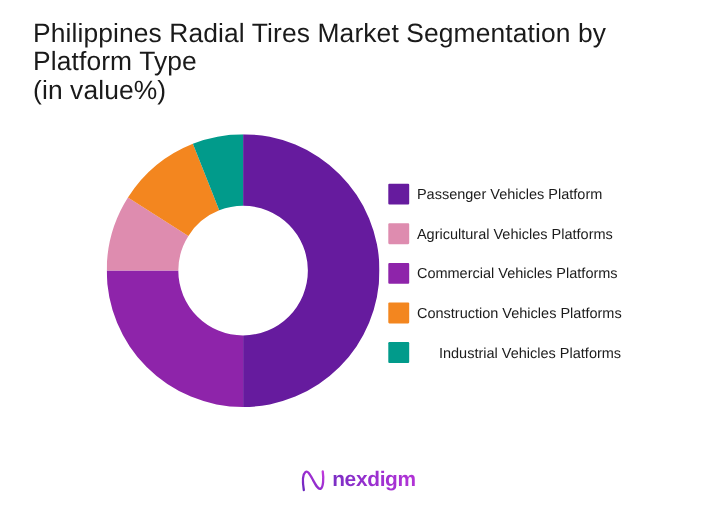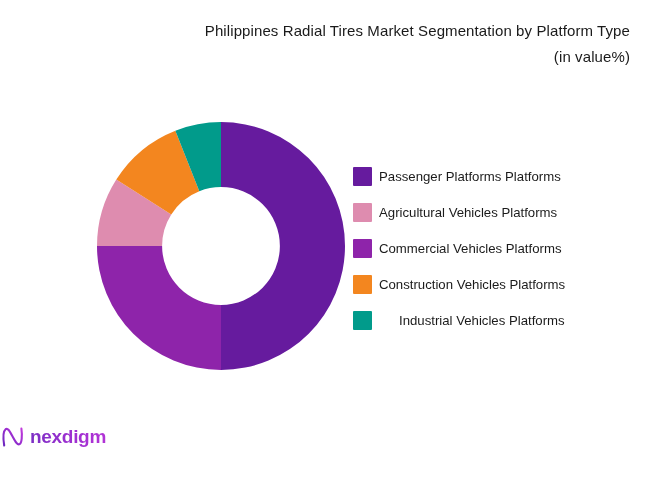--- a/index.html
+++ b/index.html
@@ -16,26 +16,25 @@
     overflow: hidden;
     position: relative;
   }
 
   
   #chart-title {
     position: absolute;
     left: 30px;
     top: 18px;
     width: 600px;
-    font-size: 15px;
+    font-size: 24px;
     line-height: 26px;
     font-weight: 400;
     color: #1a1a1a;
     letter-spacing: 0.1px;
-    text-align: right;
   }
 
   
   #plot-area {
     position: absolute;
     left: 0;
     top: 0;
     width: 650px;
     height: 477px;
   }
@@ -77,20 +76,21 @@
   }
 
   
   #footer-logo {
     position: absolute;
     left: 0;
     top: 425px;
     width: 650px;
     display: flex;
     align-items: center;
+    justify-content: center;
     gap: 4px;
   }
   #logo-mark { display: block; }
   #logo-wordmark {
     font-size: 19px;
     font-weight: 700;
     letter-spacing: -0.3px;
     background: linear-gradient(90deg, #7B2FC4 0%, #9B2FD0 50%, #B233D6 100%);
     -webkit-background-clip: text;
     background-clip: text;
@@ -115,21 +115,21 @@
         <path d="M 0 124.00000000000001 A 124 124 0 0 1 19.303337237750114 57.557477422604435 L 74.26908518793131 92.43980177573711 A 58.9 58.9 0 0 0 65.1 124.00000000000001 Z" fill="#DE8CAF"></path>
         <path d="M 19.303337237750114 57.557477422604435 A 124 124 0 0 1 78.35255546709985 8.70771574985686 L 102.31746384687243 69.23616498118201 A 58.9 58.9 0 0 0 74.26908518793131 92.43980177573711 Z" fill="#F3861F"></path>
         <path d="M 78.35255546709985 8.70771574985686 A 124 124 0 0 1 123.99999999999997 0 L 123.99999999999999 65.1 A 58.9 58.9 0 0 0 102.31746384687243 69.23616498118201 Z" fill="#019B8B"></path>
       </g>
   </svg>
 </div>
 
 <div id="legend">
     <div class="legend-item">
       <span class="legend-swatch" style="background: rgb(102, 27, 158);"></span>
-      <span class="legend-label">Passenger Platforms Platforms</span>
+      <span class="legend-label">Passenger Vehicles Platform</span>
     </div>
     <div class="legend-item">
       <span class="legend-swatch" style="background: rgb(222, 140, 175);"></span>
       <span class="legend-label">Agricultural Vehicles Platforms</span>
     </div>
     <div class="legend-item">
       <span class="legend-swatch" style="background: rgb(142, 36, 170);"></span>
       <span class="legend-label">Commercial Vehicles Platforms</span>
     </div>
     <div class="legend-item">

